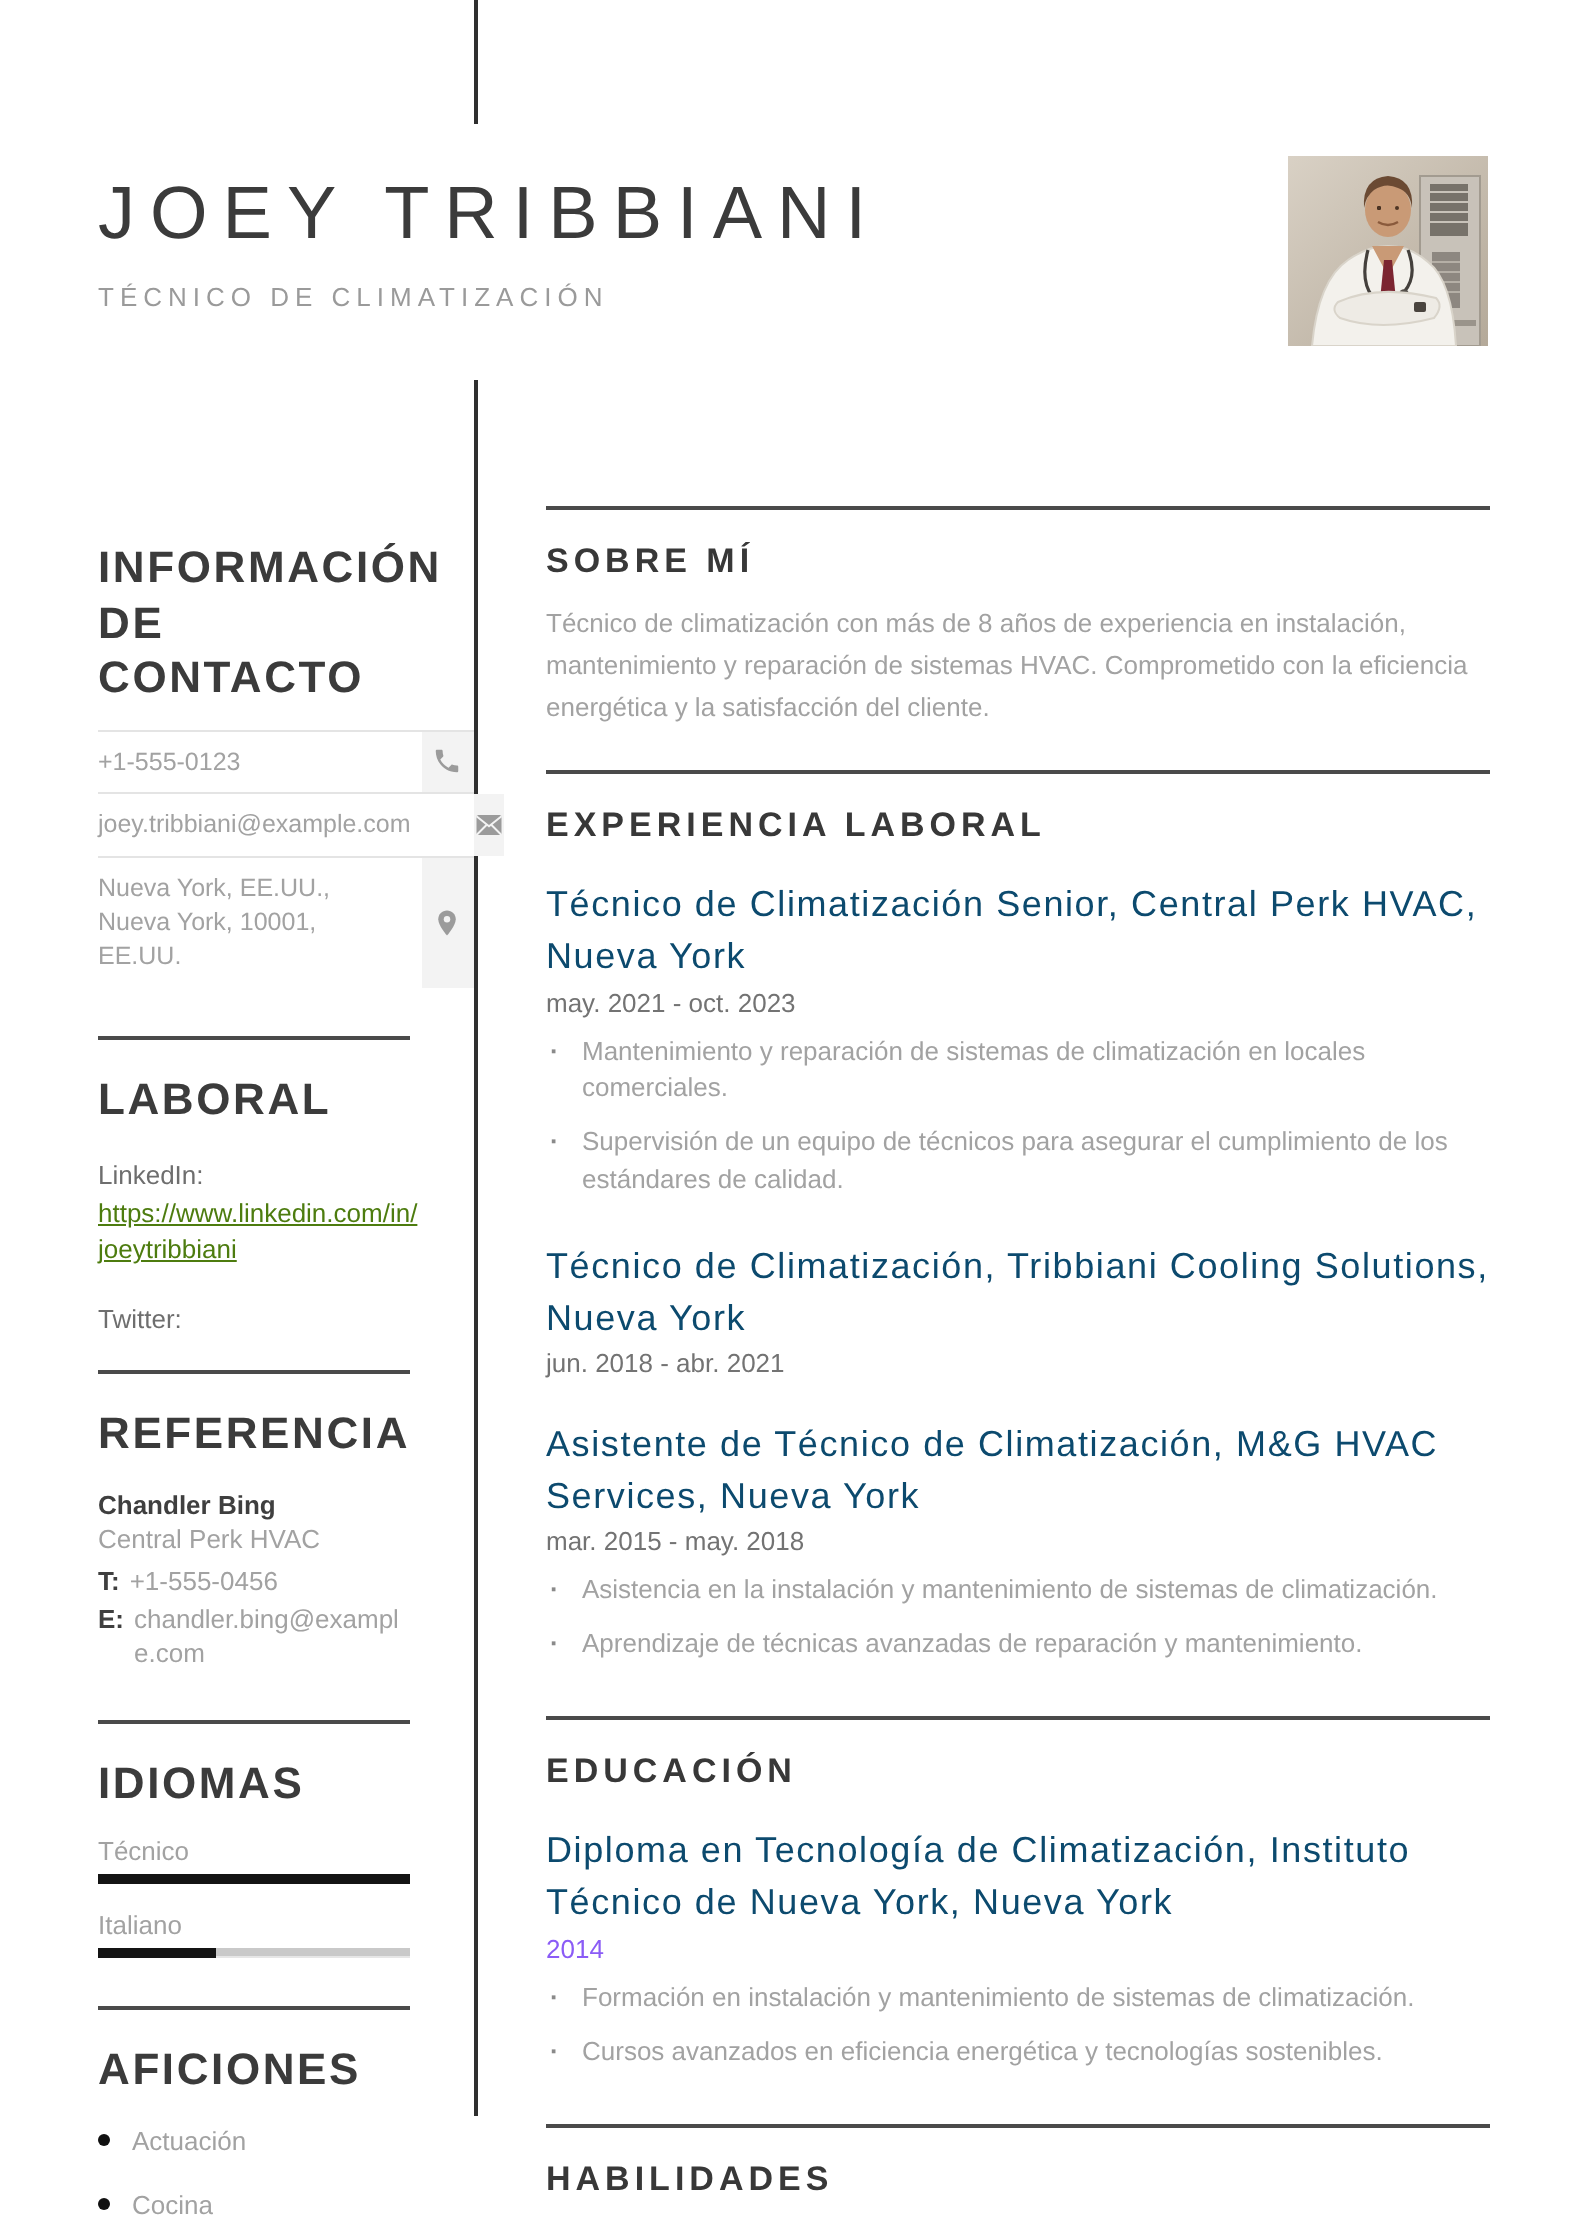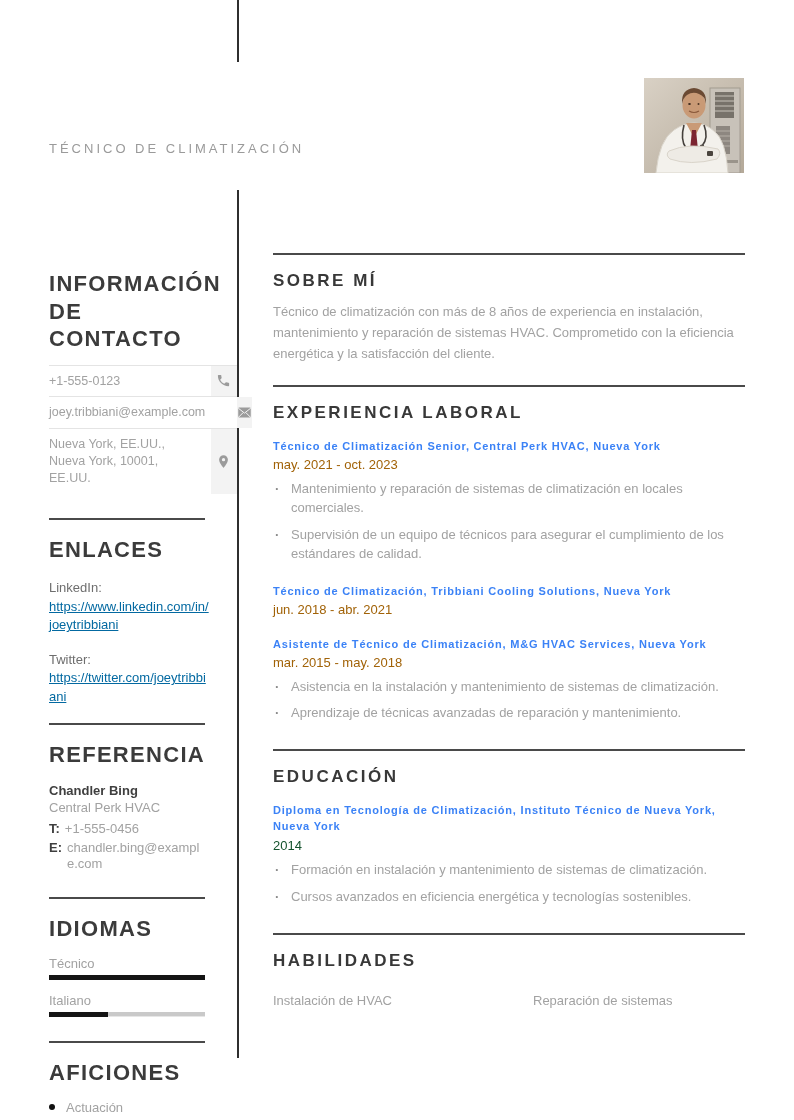--- a/index.html
+++ b/index.html
@@ -48,21 +48,21 @@
   }
   .icon-cell {
     width: 32px; background: #f3f3f3;
     display: flex; align-items: center; justify-content: center;
   }
   .icon-cell svg { width: 15px; height: 15px; }
   .links-block { margin-top: 16px; width: 160px; }
   .link-item { margin-bottom: 16px; }
   .link-label { font-size: 13px; color: #6e6e6e; line-height: 1.4; }
   .link-url {
-    font-size: 13px; color: #0369a1; text-decoration: underline;
+    font-size: 13px; color: #4d7c0f; text-decoration: underline;
     line-height: 1.45; word-break: break-all; display: block;
   }
   .ref-name { font-size: 13px; font-weight: 700; color: #3f3f3f; margin-top: 14px; }
   .ref-company { font-size: 13px; color: #a2a2a2; margin-top: 2px; }
   .ref-line { display: flex; font-size: 13px; margin-top: 6px; line-height: 1.3; }
   .ref-line .lbl { font-weight: 700; color: #3f3f3f; margin-right: 5px; }
   .ref-line .val { color: #a2a2a2; word-break: break-all; width: 140px; }
   .lang-item { margin-top: 13px; width: 156px; }
   .lang-name { font-size: 13px; color: #a2a2a2; margin-bottom: 4px; }
   .bar-track { position: relative; height: 5px; background: #c9c9c9; border-bottom: 1px solid #e6e6e6; }
@@ -82,48 +82,49 @@
   
   .main-col { position: absolute; left: 273px; top: 253px; width: 472px; }
   .rule { height: 2px; background: #4a4a4a; width: 100%; }
   .main-heading {
     font-size: 17px; font-weight: 600; letter-spacing: 2.5px;
     color: #383838; margin-top: 16px;
   }
   .about-text { font-size: 13px; color: #a2a2a2; line-height: 1.6; margin-top: 11px; }
   .job { margin-top: 16px; }
   .job-heading {
-    font-size: 11px; font-weight: 700; letter-spacing: 0.8px;
-    color: #3b82f6; line-height: 1.45;
-  }
-  .job-dates { font-size: 13px; color: #a16207; margin-top: 2px; }
+    font-size: 18px; font-weight: 400; letter-spacing: 0.8px;
+    color: #0c4a6e; line-height: 1.45;
+  }
+  .job-dates { font-size: 13px; color: #737373; margin-top: 2px; }
   .bullets { list-style: none; margin-top: 3px; }
   .bullets li {
     font-size: 13px; color: #a2a2a2; line-height: 1.45;
     margin-top: 8px; padding-left: 18px; position: relative;
   }
   .bullets li::before {
     content: "\00B7"; position: absolute; left: 2px; top: 0;
     color: #8a8a8a; font-weight: 700;
   }
-  .edu-year { font-size: 13px; color: #14532d; margin-top: 3px; }
+  .edu-year { font-size: 13px; color: #8b5cf6; margin-top: 3px; }
   .rule-gap { margin-top: 26px; }
   .skills-grid {
     margin-top: 22px;
     display: grid; grid-template-columns: 212px 212px; column-gap: 48px; row-gap: 13px;
   }
   .skill-name { font-size: 13px; color: #a2a2a2; margin-bottom: 5px; }
 </style>
 </head>
 <body>
 
 <div class="page">
   <div class="vline top"></div>
   <div class="vline main"></div>
 
+  <h1 class="name">JOEY TRIBBIANI</h1>
   <div class="job-title">TÉCNICO DE CLIMATIZACIÓN</div>
 
   <div class="photo">
     <svg viewBox="0 0 100 95" width="100" height="95">
       <defs>
         <linearGradient id="bgGrad" x1="0" y1="0" x2="1" y2="1">
           <stop offset="0" stop-color="#d9d1c5"></stop>
           <stop offset="1" stop-color="#b4a999"></stop>
         </linearGradient>
       </defs>
@@ -191,29 +192,28 @@
                 <path d="M12 2C8.13 2 5 5.13 5 9c0 5.25 7 13 7 13s7-7.75 7-13c0-3.87-3.13-7-7-7z" fill="#9b9b9b"></path>
                 <circle cx="12" cy="9" r="2.6" fill="#f3f3f3"></circle>
               </svg>
           </div>
         </div>
       </div>
     </section>
 
     <section>
       <div class="side-rule mt-sec"></div>
-      <h2 class="side-heading mt-heading">ENLACES</h2>
+      <h2 class="side-heading mt-heading">LABORAL</h2>
       <div class="links-block">
         <div class="link-item">
           <div class="link-label">LinkedIn:</div>
           <a class="link-url" href="#">https://www.linkedin.com/in/joeytribbiani</a>
         </div>
         <div class="link-item">
           <div class="link-label">Twitter:</div>
-          <a class="link-url" href="#">https://twitter.com/joeytribbiani</a>
         </div>
       </div>
     </section>
 
     <section>
       <div class="side-rule" style="margin-top:10px"></div>
       <h2 class="side-heading mt-heading">REFERENCIA</h2>
       <div class="ref-name">Chandler Bing</div>
       <div class="ref-company">Central Perk HVAC</div>
       <div class="ref-line">

